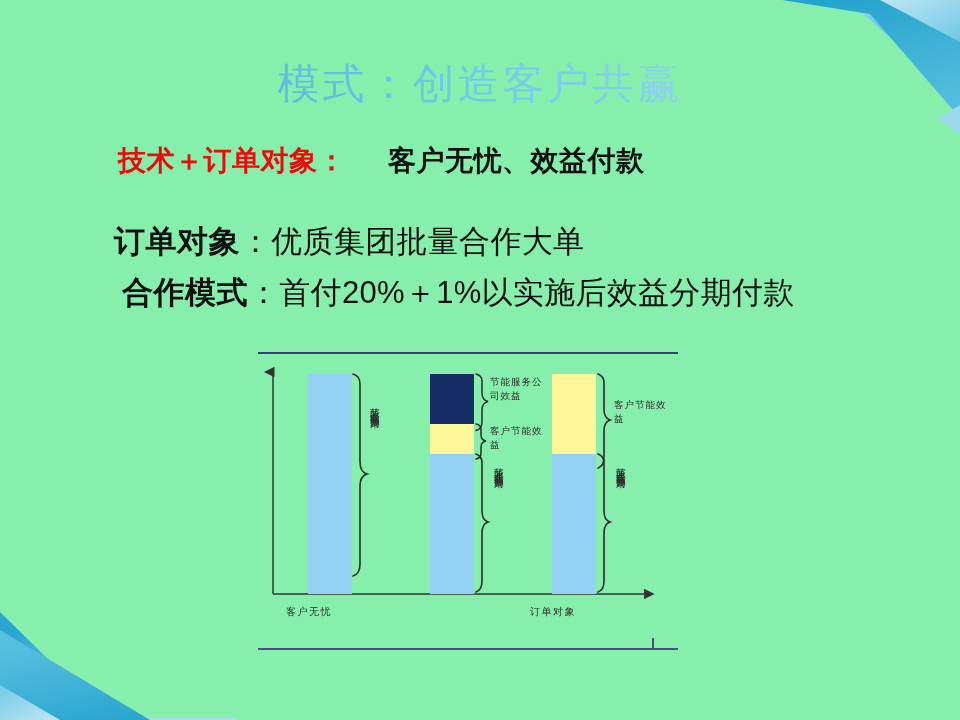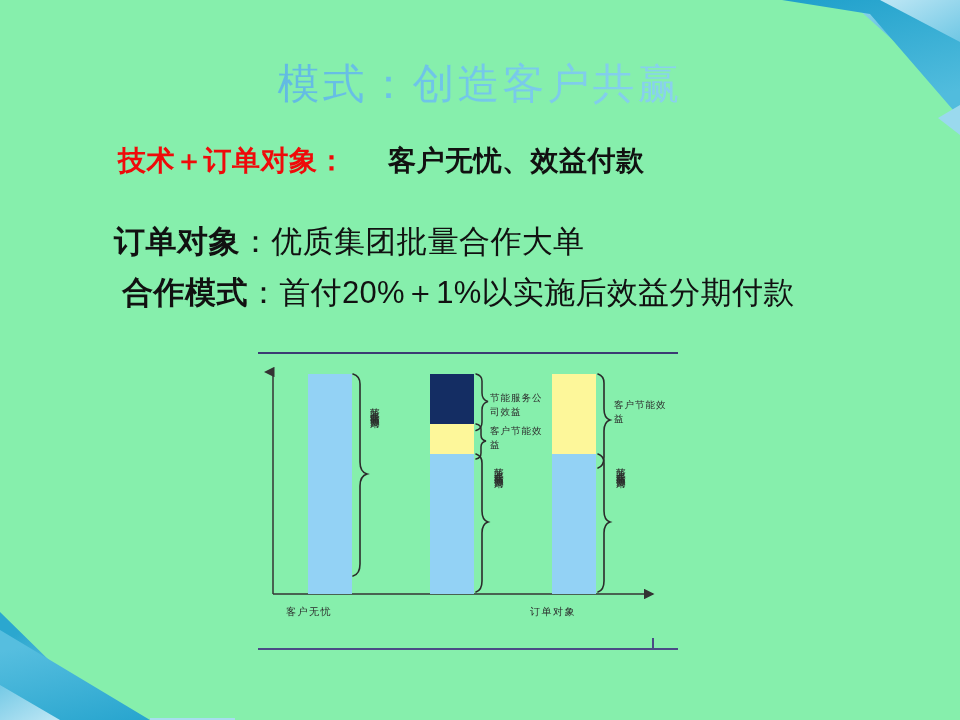--- a/index.html
+++ b/index.html
@@ -238,21 +238,21 @@
       <div class="bar" style="left:50px; top:22px; width:44px; height:220px;">
         <div class="seg seg-blue" style="top:0; height:220px;"></div>
       </div>
       <div class="vlabel" style="left:110px; top:48px;">节能改造前能源费用</div>
 
       <div class="bar" style="left:172px; top:22px; width:44px; height:220px;">
         <div class="seg seg-navy" style="top:0; height:50px;"></div>
         <div class="seg seg-yellow" style="top:50px; height:30px;"></div>
         <div class="seg seg-blue" style="top:80px; height:140px;"></div>
       </div>
-      <div class="hlabel" style="left:232px; top:39px;">节能服务公司效益</div>
+      <div class="hlabel" style="left:232px; top:23px;">节能服务公司效益</div>
       <div class="hlabel" style="left:232px; top:72px;">客户节能效益</div>
       <div class="vlabel" style="left:234px; top:108px;">节能改造后能源费用</div>
 
       <div class="bar" style="left:294px; top:22px; width:44px; height:220px;">
         <div class="seg seg-yellow" style="top:0; height:80px;"></div>
         <div class="seg seg-blue" style="top:80px; height:140px;"></div>
       </div>
       <div class="hlabel" style="left:356px; top:46px;">客户节能效益</div>
       <div class="vlabel" style="left:356px; top:108px;">节能改造后能源费用</div>
 

